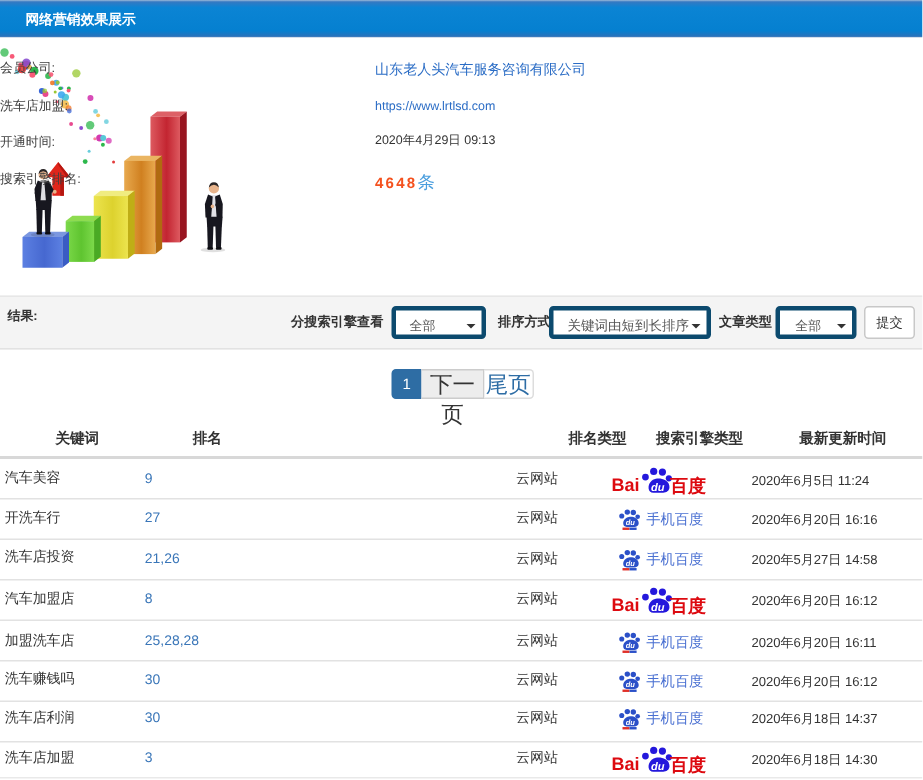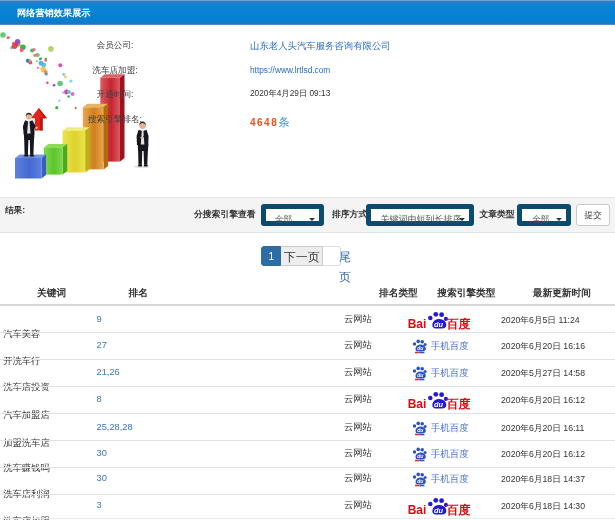--- a/index.html
+++ b/index.html
@@ -3,41 +3,41 @@
 <meta charset="utf-8">
 <style>
   html,body{margin:0;padding:0;}
   body{width:615px;height:520px;overflow:hidden;background:#fff;
        font-family:"Liberation Sans",sans-serif;}
   .page{position:relative;width:615px;height:520px;overflow:hidden;}
   .abs{position:absolute;}
   .topbar{position:absolute;left:0;top:0;width:615px;height:25px;
     background:linear-gradient(180deg,#9dbbd9 0%,#3579c2 5%,#0b84d4 20%,#0580d0 82%,#2a72ba 97%,#a9c0d8 100%);}
   .topbar span{position:absolute;left:17px;top:9px;font-size:9.2px;line-height:9.2px;font-weight:bold;color:#fff;}
-  .ilabel{position:absolute;width:230px;text-align:center;font-size:8.6px;line-height:8.6px;color:#404040;}
+  .ilabel{position:absolute;width:230px;text-align:left;font-size:8.6px;line-height:8.6px;color:#404040;}
   .ival{position:absolute;left:250px;font-size:9.7px;line-height:9.7px;color:#333;}
   .blue{color:#2a6cc5;}
   .fbar{position:absolute;left:0;top:197px;width:615px;height:36px;background:#f4f4f4;
         border-top:1px solid #e7e7e7;border-bottom:1px solid #e2e2e2;box-sizing:border-box;}
   .flabel{position:absolute;font-weight:bold;font-size:8.8px;line-height:8.8px;color:#333;}
-  .sel{position:absolute;top:204px;height:22px;background:#fff;border:5px solid #0c4a6e;border-radius:3px;
+  .sel{position:absolute;top:204px;height:22px;background:#fff;border:3px solid #0c4a6e;border-radius:3px;
        box-sizing:border-box;font-size:8.6px;color:#555;}
   .sel span{position:absolute;top:6px;line-height:9px;}
   .sel .arr{position:absolute;right:4.5px;top:9px;width:0;height:0;border-left:3px solid transparent;
        border-right:3px solid transparent;border-top:3.6px solid #333;}
   .btn{position:absolute;left:576px;top:204px;width:34px;height:22px;background:#fff;border:1px solid #c8c8c8;
        border-radius:3px;box-sizing:border-box;font-size:8.8px;color:#333;text-align:center;line-height:20px;}
-  .pg{position:absolute;top:246px;height:20px;box-sizing:border-box;font-size:12px;line-height:20px;text-align:center;}
+  .pg{position:absolute;top:246px;height:20px;box-sizing:border-box;font-size:15px;line-height:20px;text-align:center;}
   .pg1{left:261px;width:20.4px;background:#2e6da4;color:#fff;border:1px solid #2e6da4;border-radius:3px 0 0 3px;font-size:10px;}
   .pg2{left:281.4px;width:41.5px;background:#ededed;color:#333;border:1px solid #ccc;border-left:none;}
-  .pg3{left:322.9px;width:18px;background:#fff;color:#2e6da5;border:1px solid #ddd;border-left:none;border-radius:0 3px 3px 0;padding-left:16px;}
+  .pg3{left:322.9px;width:33px;background:#fff;color:#2e6da5;border:1px solid #ddd;border-left:none;border-radius:0 3px 3px 0;}
   .thead{position:absolute;font-size:9.7px;line-height:9.7px;font-weight:bold;color:#333;margin-left:32px;}
   .hline{position:absolute;left:0;width:615px;background:#e2e2e2;height:1px;}
   .trow{position:absolute;left:0;width:615px;height:28px;}
-  .c1{position:absolute;left:3.2px;top:10.6px;font-size:9.3px;line-height:9.3px;color:#333;margin-top:16px;}
+  .c1{position:absolute;left:3.2px;top:10.6px;font-size:9.3px;line-height:9.3px;color:#333;}
   .c2{position:absolute;left:96.5px;top:11px;font-size:9.3px;line-height:9.3px;color:#3a76b8;}
   .c3{position:absolute;left:344px;top:10.8px;font-size:9.3px;line-height:9.3px;color:#333;}
   .c5{position:absolute;left:501px;top:11.9px;font-size:8.7px;line-height:8.7px;color:#333;}
   .logo{position:absolute;top:1px;}
 </style>
 </head>
 <body>
 <div class="page">
   <div class="topbar">
       <span>网络营销效果展示</span>

